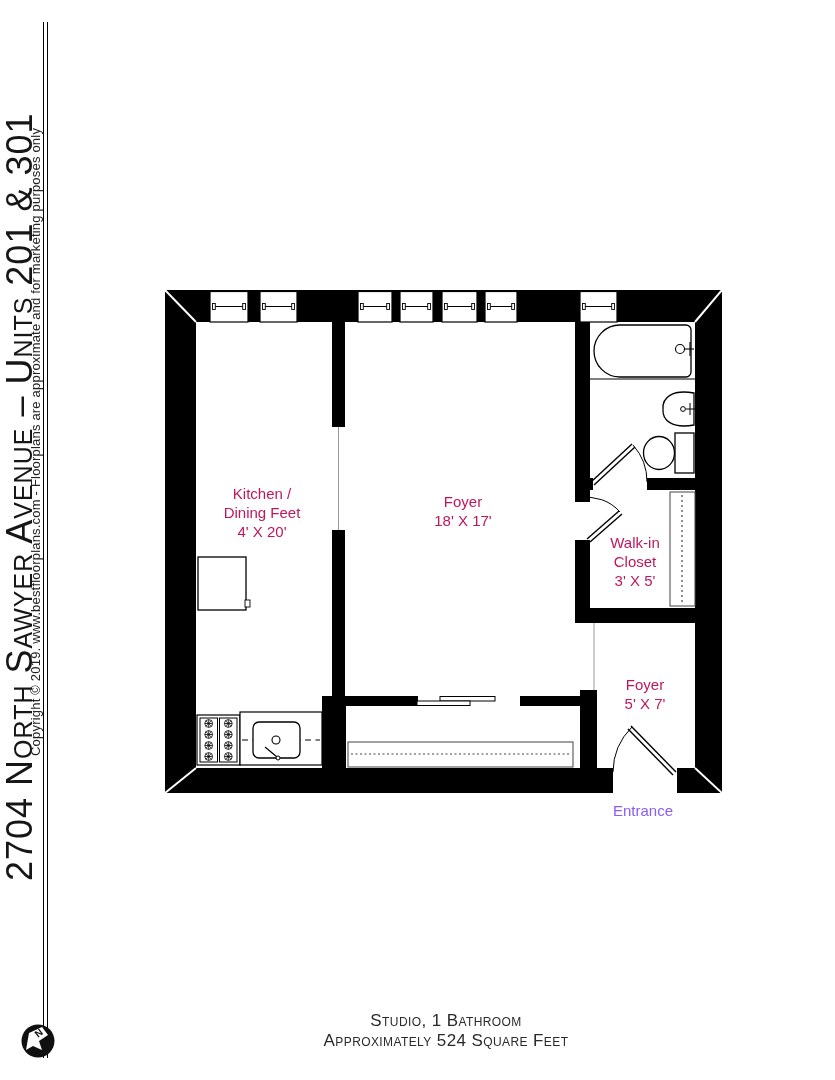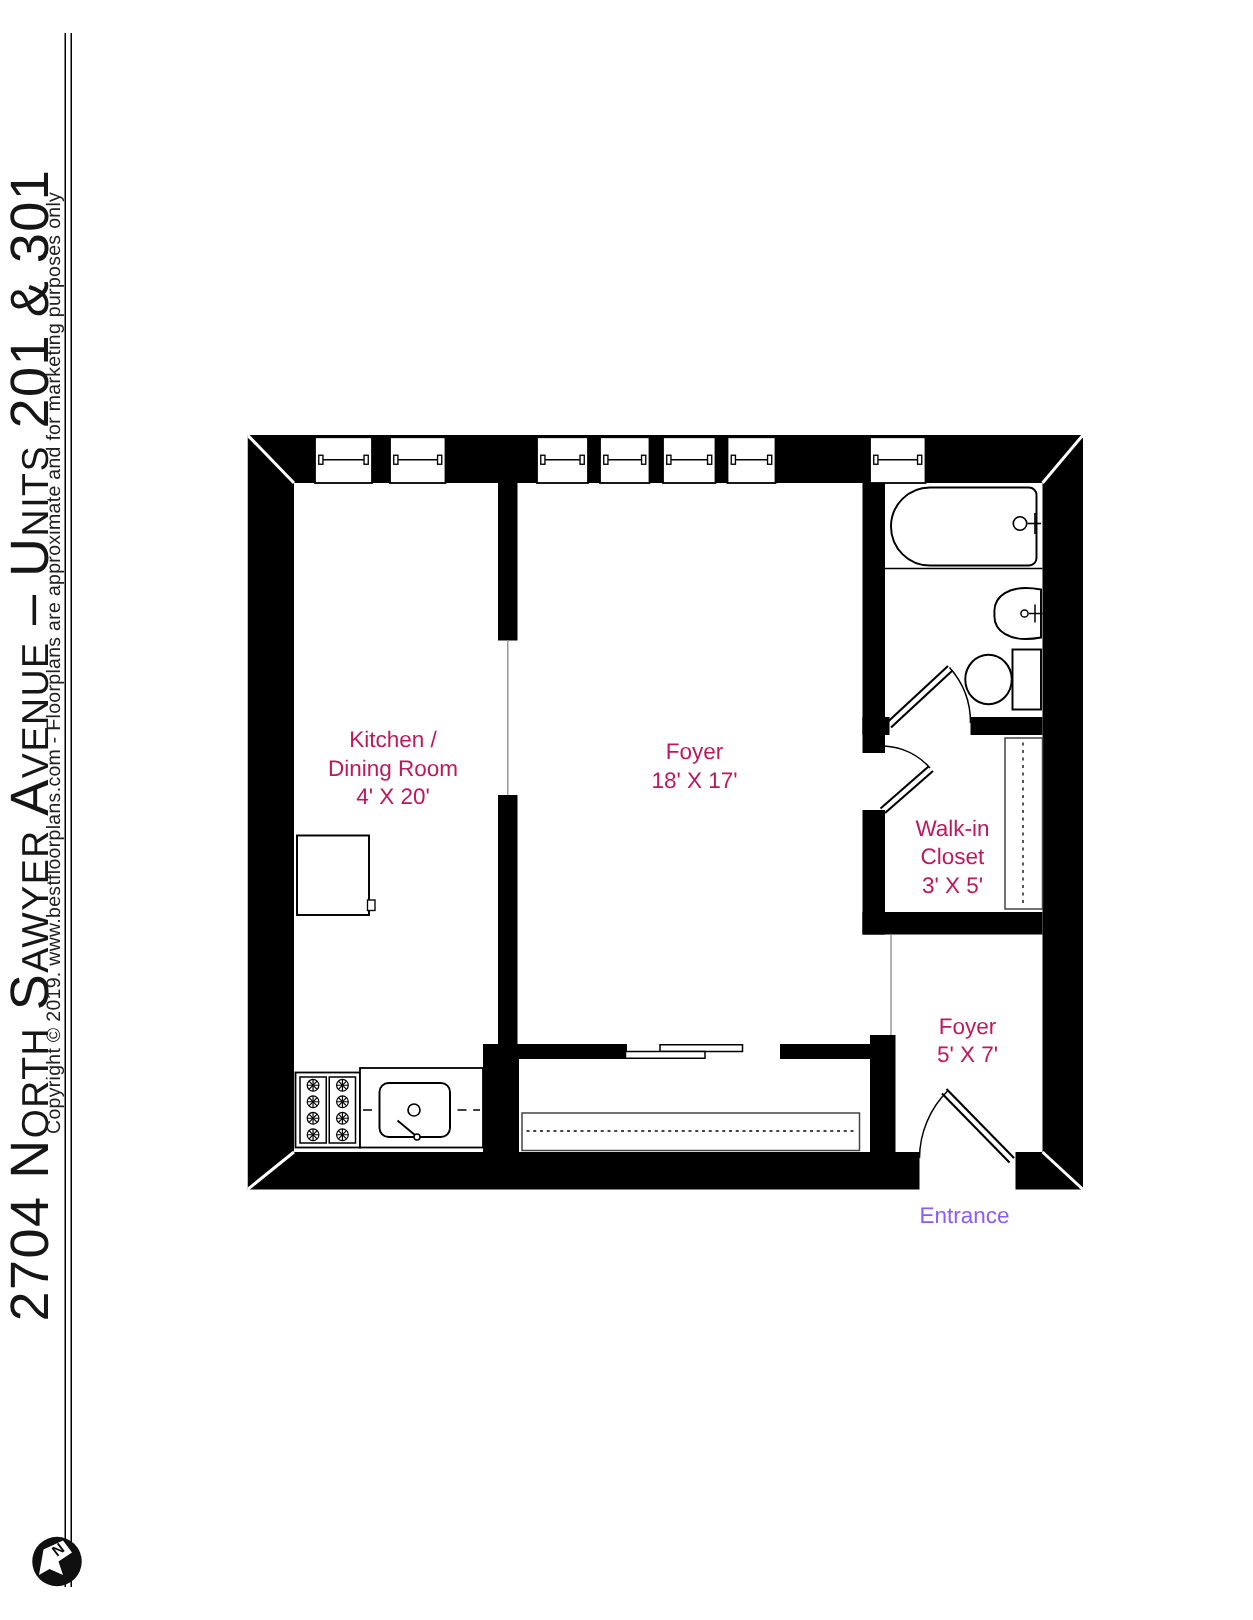--- a/index.html
+++ b/index.html
@@ -209,32 +209,34 @@
       <rect x="88" y="432" width="47" height="36" rx="6" stroke-width="1.3"></rect>
       <circle cx="111" cy="450" r="4" stroke-width="1.1"></circle>
       <line x1="100" y1="457" x2="112" y2="467" stroke-width="1.2"></line>
       <circle cx="113" cy="468" r="2" stroke-width="1"></circle>
     </g>
   </g>
 </svg>
 
 <div class="room-label" style="left:262px;top:484px;">
   <span>Kitchen /</span>
-  <span>Dining Room</span>
+  <span>Dining Feet</span>
   <span>4' X 20'</span>
 </div>
 <div class="room-label" style="left:463px;top:492px;">
   <span>Foyer</span>
   <span>18' X 17'</span>
 </div>
-<div class="room-label" style="left:635px;top:533px;margin-top:10px;">
+<div class="room-label" style="left:635px;top:533px;">
   <span>Walk-in</span>
   <span>Closet</span>
   <span>3' X 5'</span>
 </div>
 <div class="room-label" style="left:645px;top:675px;">
   <span>Foyer</span>
   <span>5' X 7'</span>
 </div>
 <div class="entrance-label">Entrance</div>
 
 <div class="footer">
+  <span>Studio, 1 Bathroom</span>
+  <span>Approximately 524 Square Feet</span>
 </div>
 
 </body></html>

